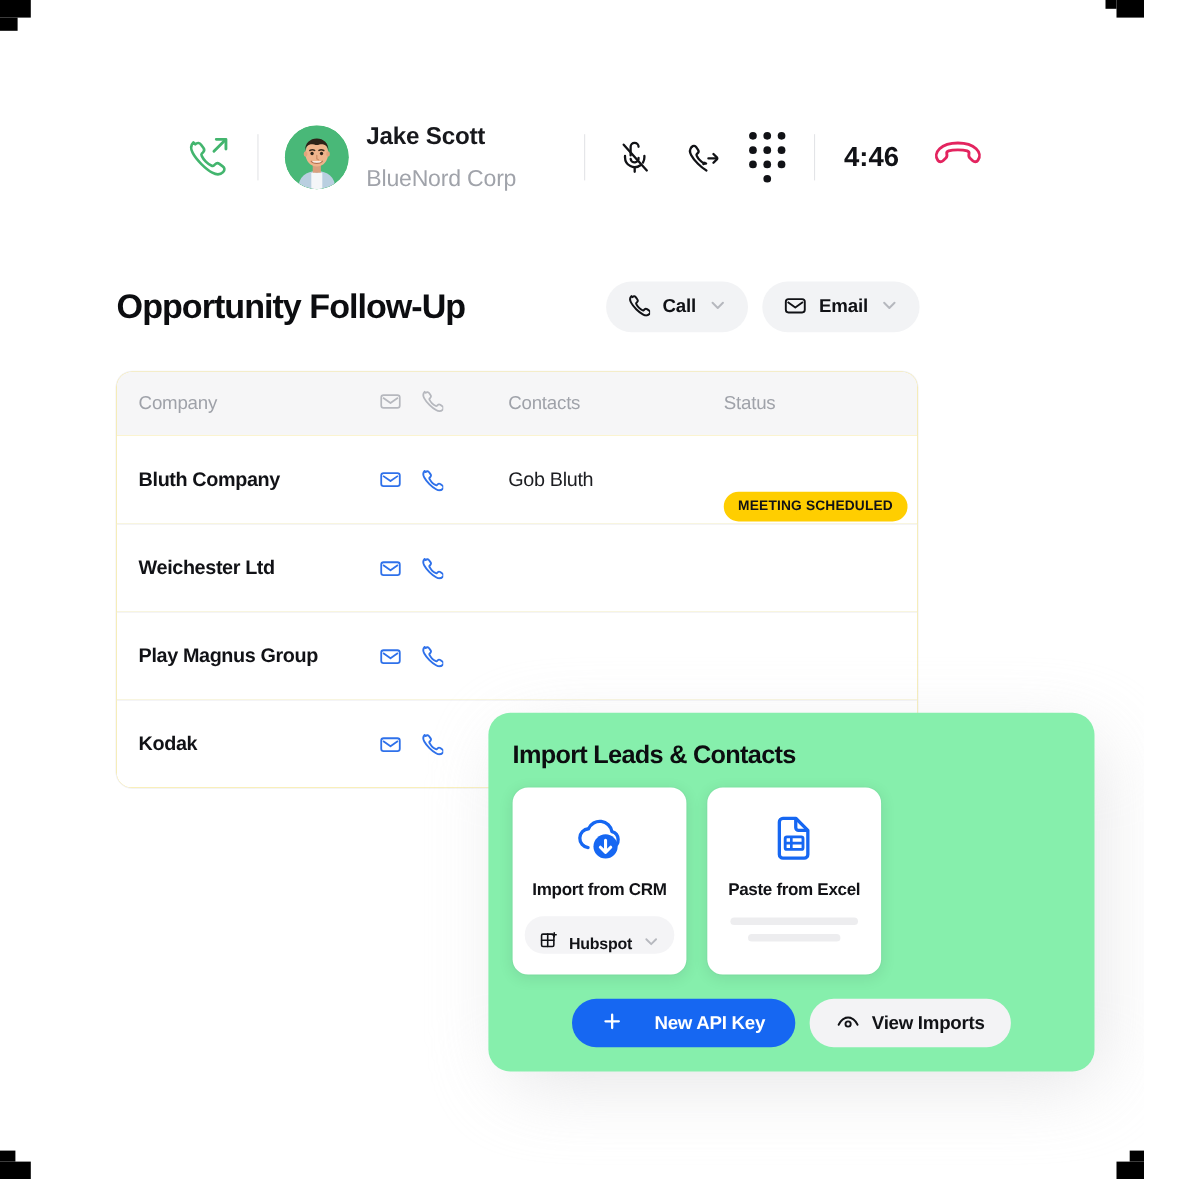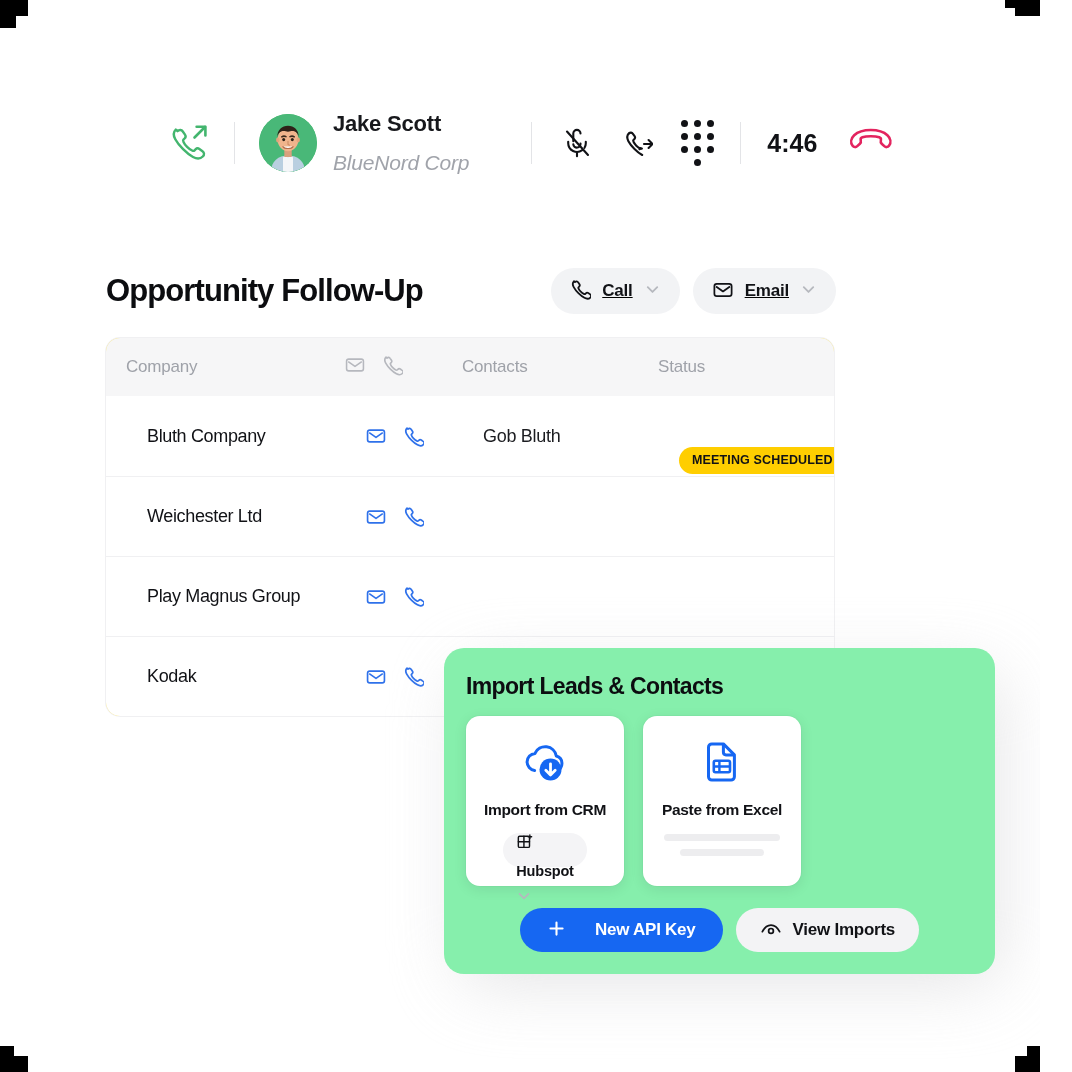--- a/index.html
+++ b/index.html
@@ -61,21 +61,21 @@
   }
   .avatar svg { display: block; width: 58px; height: 58px; }
 
   .caller { margin-left: 16px; line-height: 1.08; }
   .caller .name {
     font-size: 22px; font-weight: 700; color: #17181c;
     letter-spacing: -0.2px;
   }
   .caller .org {
     font-size: 21px; font-weight: 400; color: #a0a3aa;
-    letter-spacing: -0.2px; margin-top: 16px; font-style: italic;
+    letter-spacing: -0.2px; margin-top: 16px;
   }
 
   .ctrls { display: flex; align-items: center; gap: 26px; }
   .ctrl-btn {
     width: 34px; height: 34px;
     display: flex; align-items: center; justify-content: center;
     background: none; border: none; cursor: pointer; padding: 0;
   }
   .ctrl-btn svg { display: block; }
 
@@ -84,30 +84,30 @@
 
   .timer {
     font-size: 25px; font-weight: 700; color: #111216;
     letter-spacing: 0px; min-width: 60px;
   }
   .hangup { margin-left: 22px; cursor: pointer; display: block; }
 
   
   .title-row {
     position: absolute;
-    left: 106px; top: 268px;
+    left: 106px; top: 256px;
     width: 730px;
     display: flex; align-items: center;
     z-index: 15;
   }
   .page-title {
     font-size: 31px; font-weight: 800; color: #0c0d10;
     letter-spacing: -0.9px; white-space: nowrap;
   }
-  .title-actions { display: flex; gap: 13px; margin-left: auto; text-decoration: underline; }
+  .title-actions { display: flex; gap: 13px; margin-left: auto; }
   .pill-btn {
     display: flex; align-items: center; gap: 11px;
     background: #f2f3f5;
     border: none; border-radius: 24px;
     height: 46px; padding: 0 19px;
     cursor: pointer;
     font-family: inherit;
   }
   .pill-btn .lbl { font-size: 17px; font-weight: 700; color: #111216; letter-spacing: -0.2px; }
   .pill-btn .chev { display: block; }
@@ -141,21 +141,21 @@
   }
   .row:first-of-type { border-top: none; }
 
   .c-company { width: 218px; flex: 0 0 218px; }
   .c-mail    { width: 38px;  flex: 0 0 38px; }
   .c-phone   { width: 80px;  flex: 0 0 80px; }
   .c-contact { width: 196px; flex: 0 0 196px; }
   .c-status  { flex: 1 1 auto; }
 
   .company-name {
-    font-size: 18px; font-weight: 400; color: #111216; letter-spacing: -0.35px; margin-left: 21px;
+    font-size: 18px; font-weight: 700; color: #111216; letter-spacing: -0.35px;
   }
   .contact-name {
     font-size: 18px; font-weight: 400; color: #1c1d21; letter-spacing: -0.3px;
   }
   .icon-btn { background: none; border: none; padding: 0; cursor: pointer; display: block; }
   .icon-btn svg { display: block; }
 
   .badge {
     display: inline-flex; align-items: center;
     height: 27px; padding: 0 13px;
@@ -208,26 +208,26 @@
     margin-top: 15px;
     font-size: 15.5px; font-weight: 700; color: #111216; letter-spacing: -0.3px;
     text-align: center; white-space: nowrap;
   }
   .skel { width: 100%; display: flex; flex-direction: column; align-items: center; gap: 8px; margin-top: 15px; }
   .skel i { display: block; height: 7px; border-radius: 4px; background: #ededef; }
   .skel i.l1 { width: 86%; }
   .skel i.l2 { width: 62%; }
 
   .crm-select {
-    display: flex; align-items: flex-start; gap: 9px;
+    display: flex; align-items: flex-end; gap: 9px;
     margin-top: 14px;
     background: #f4f4f6;
     border: none; border-radius: 18px;
     height: 34px; padding: 0 13px;
-    cursor: pointer; font-family: inherit; flex-direction: column;
+    cursor: pointer; font-family: inherit;
   }
   .crm-select .lbl { font-size: 14.5px; font-weight: 700; color: #111216; letter-spacing: -0.2px; }
 
   .modal-actions {
     display: flex; justify-content: center; align-items: center; gap: 13px;
     margin-top: 22px;
   }
   .btn-primary {
     display: flex; align-items: center; gap: 29px;
     background: #1667f2; border: none; border-radius: 24px;

